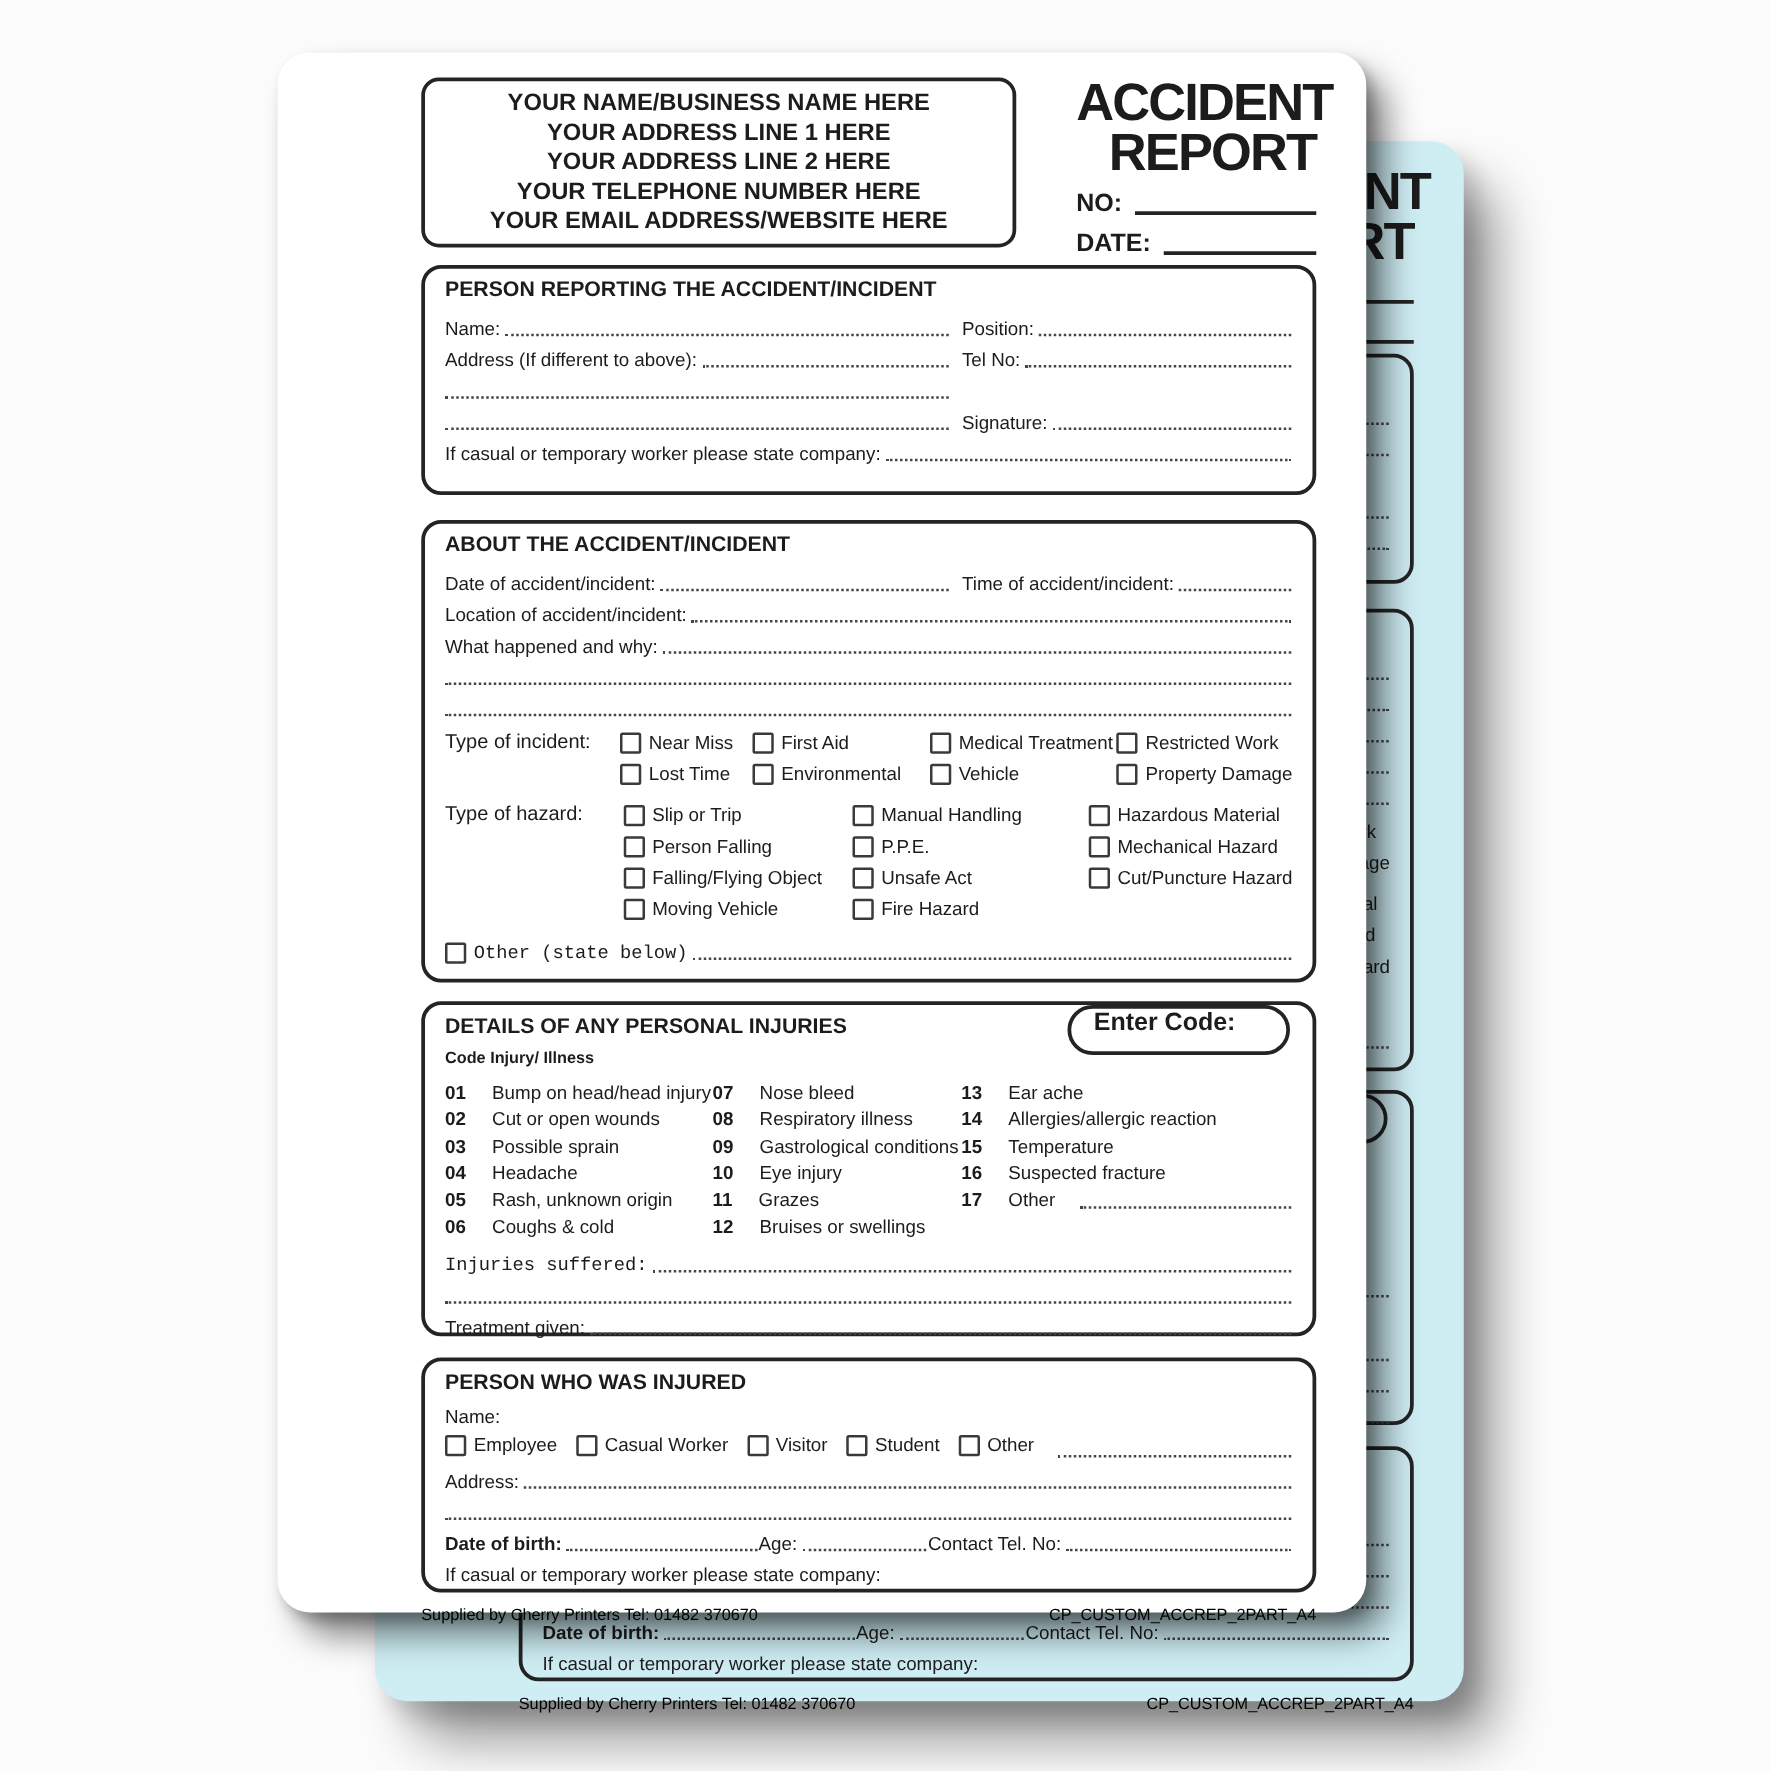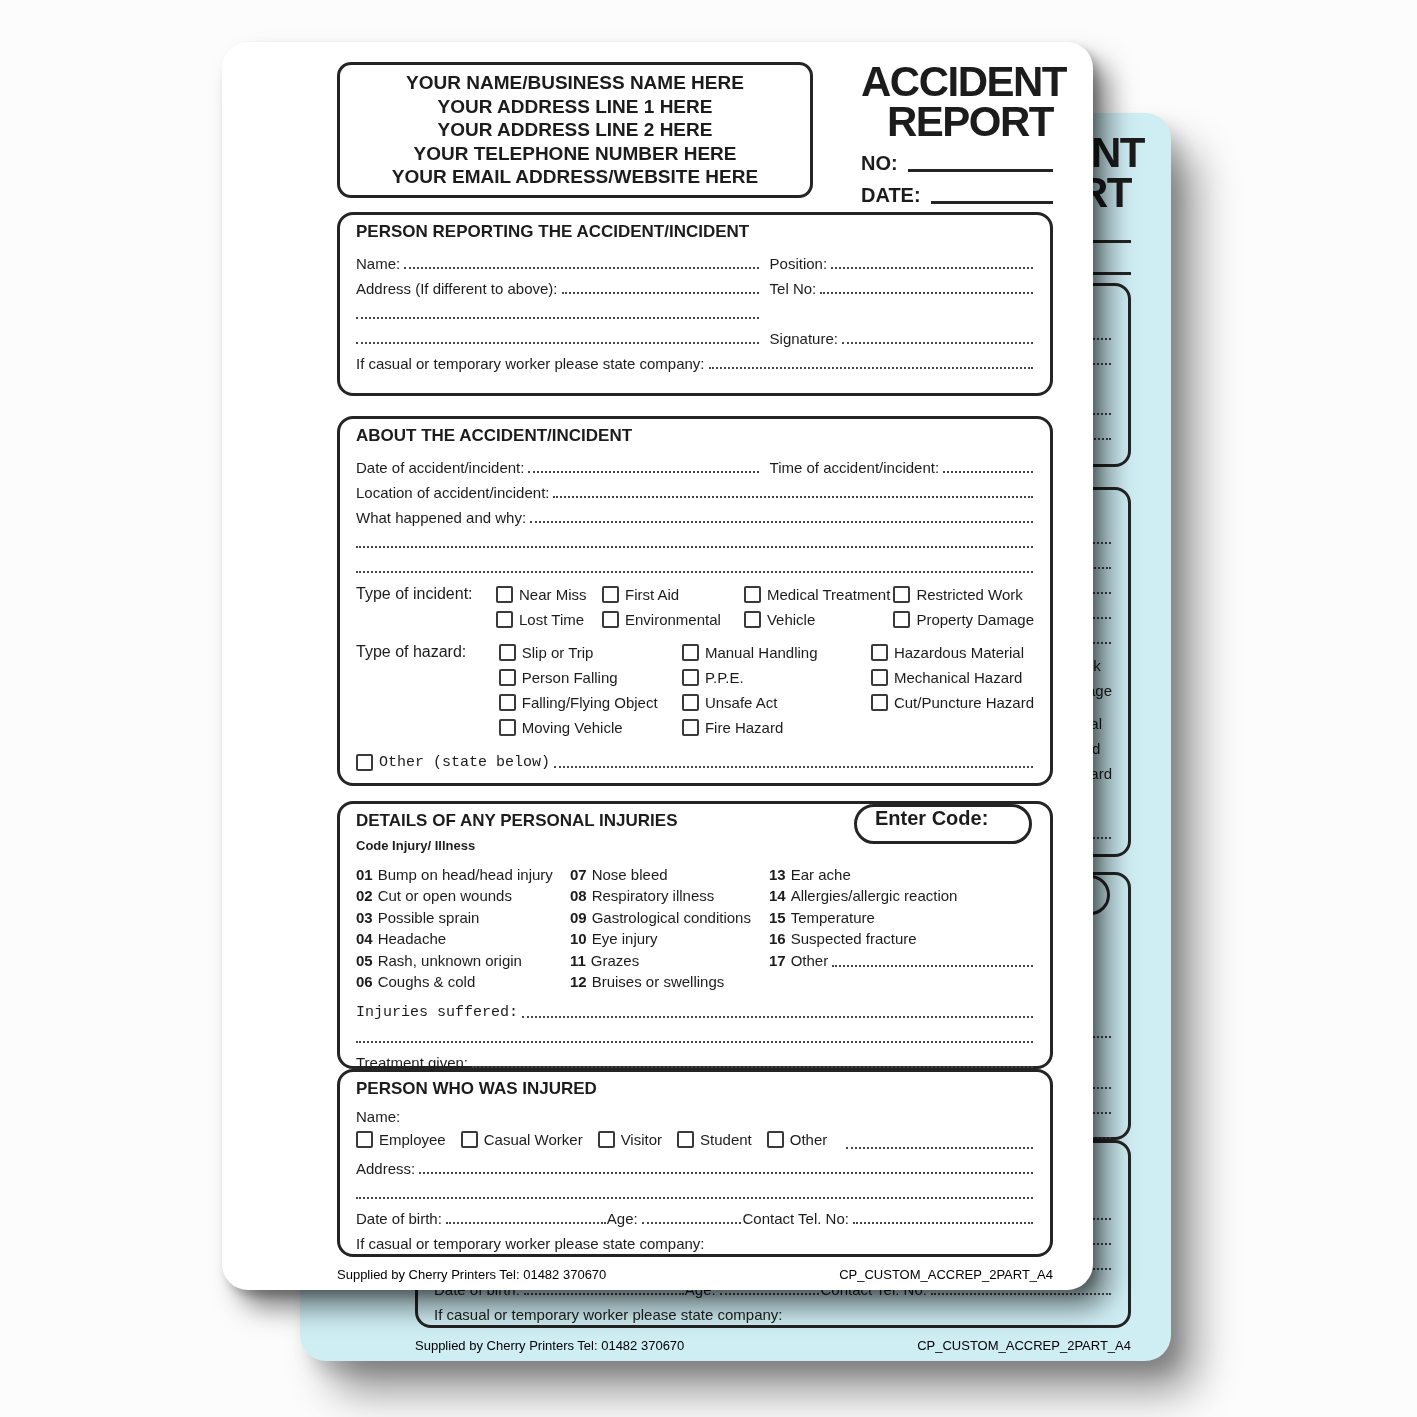--- a/index.html
+++ b/index.html
@@ -46,21 +46,21 @@
   .lbl { white-space:nowrap; }
   .dots { flex:1; border-bottom:2px dotted #454545; margin:0 1px 3px 4px; min-width:8px; }
   .dots.nd { margin-left:0; }
   .part { display:flex; align-items:flex-end; }
   .p61 { width:61%; padding-right:10px; }
   .p39 { width:39%; }
 
   .s1 { margin-top:10px; height:184px; }
   .s2 { margin-top:20px; height:370px; }
   .s3 { margin-top:15px; height:268px; position:relative; }
-  .s4 { margin-top:0; height:188px; }
+  .s4 { margin-top:17px; height:188px; }
 
   .cbi { display:flex; align-items:center; height:25px; font-size:15px; white-space:nowrap; }
   .cb { width:17px; height:17px; border:2px solid #3a3a3a; border-radius:2px; margin-right:6px; flex:0 0 auto; background:transparent; }
   .row .cbi { height:auto; }
 
   .inc-grid { display:flex; margin-top:6px; }
   .haz-grid { display:flex; margin-top:8px; }
   .glabel { width:148px; font-size:16px; padding-top:3px; }
   .icol1{width:112px}.icol2{width:150px}.icol3{width:158px}.icol4{flex:1}
   .hcol1{width:190px}.hcol2{width:196px}.hcol3{flex:1}
@@ -69,30 +69,30 @@
   .enter-code {
     position:absolute; top:0; right:18px;
     width:178px; height:40px;
     border:3px solid #242424; border-radius:20px;
     display:flex; align-items:flex-start; padding-left:18px;
     font-weight:bold; font-size:20px;
   }
   .code-head { font-weight:bold; font-size:13px; height:23px; margin-top:2px; }
   .codes { display:flex; font-size:15px; }
   .ccol { display:flex; flex-direction:column; }
-  .code-item { height:21.5px; display:flex; align-items:flex-end; }
+  .code-item { height:21.5px; display:flex; align-items:flex-end;gap:16px; }
   .code-item b { margin-right:5px; }
   .c1{width:214px}.c2{width:199px}.c3{flex:1}
   .c3 .code-item .dots { margin-bottom:2px; }
 
   .cbrow { display:flex; align-items:flex-end; height:27px; font-size:15px; }
   .cbrow .cbi { margin-right:15px; }
   .cbrow .cbi:last-of-type { margin-right:0; }
 
-  .dobrow .g1 { width:37%; display:flex; align-items:flex-end; }
+  .dobrow .g1 { width:37%; display:flex; align-items:flex-end;font-weight:bold; }
   .dobrow .g2 { width:20%; display:flex; align-items:flex-end; }
   .dobrow .g3 { flex:1; display:flex; align-items:flex-end; }
 
   .footer { display:flex; justify-content:space-between; margin-top:10px; font-size:13px; color:#000000; }
 </style>
 </head>
 <body>
 
 <div class="scene">
   <div class="sheet sheet-blue">

